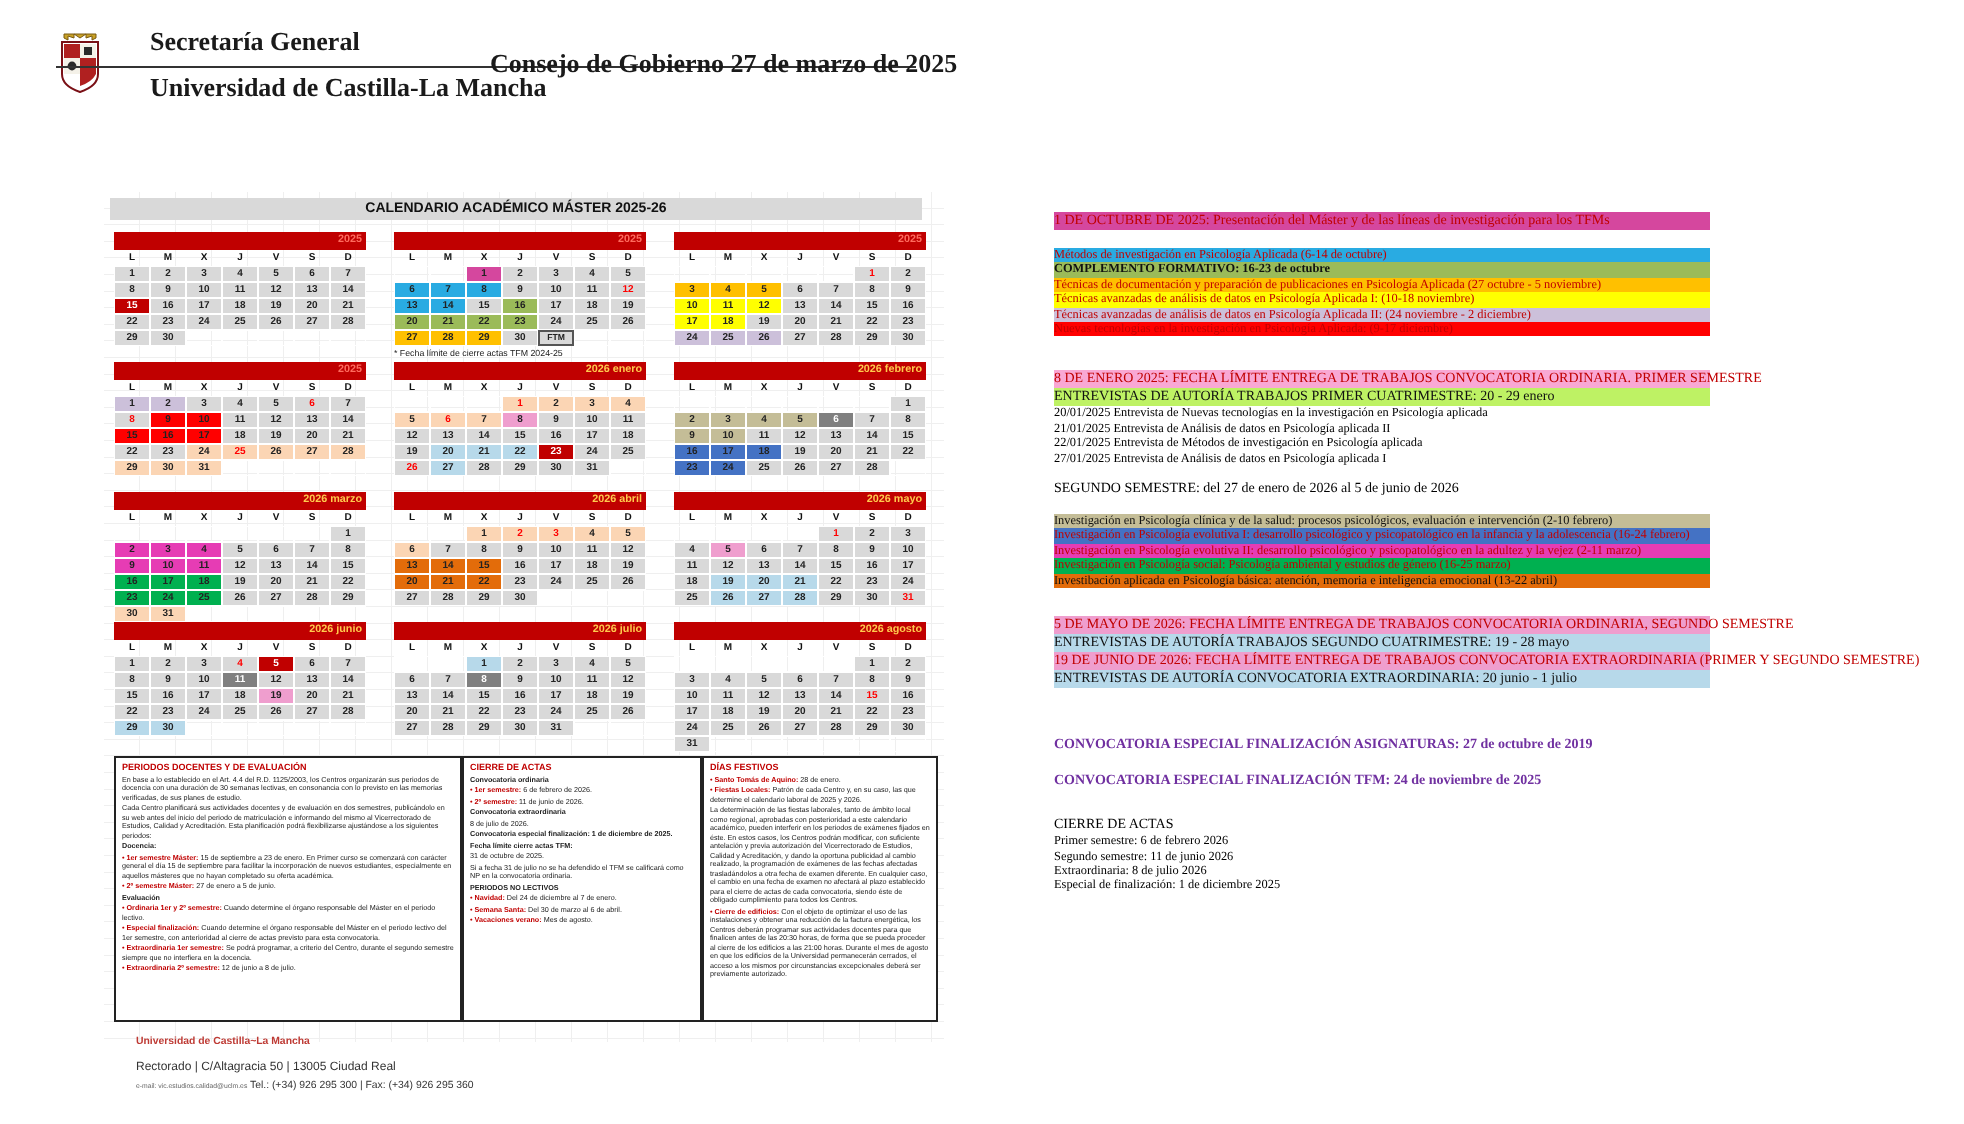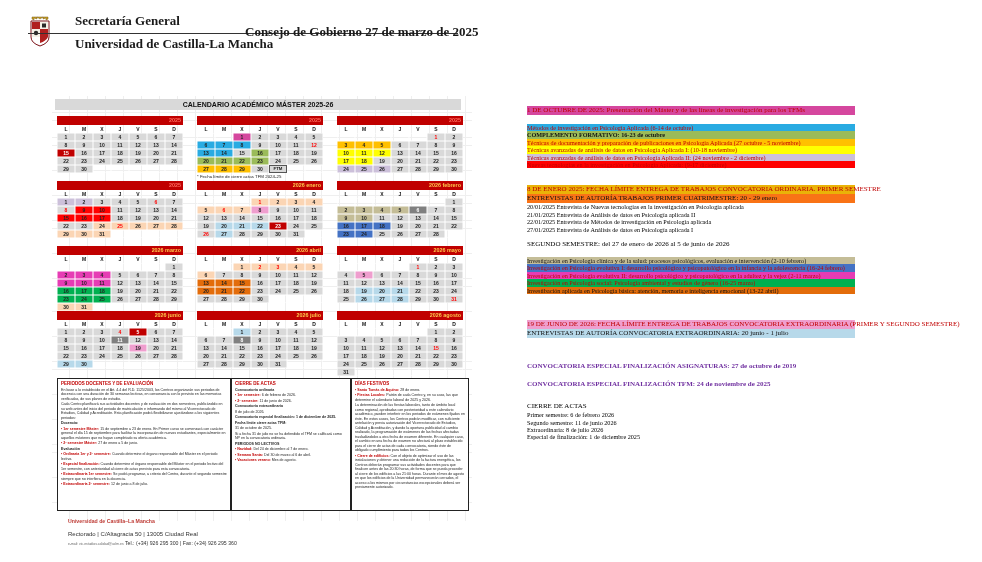--- a/index.html
+++ b/index.html
@@ -823,33 +823,35 @@
   </div>
 
   <div id="right-lines">
       <div class="rline t-big" style="margin-top: 10px;"><span class="bar" style="background: rgb(213, 71, 158); color: rgb(192, 0, 0);">1 DE OCTUBRE DE 2025: Presentación del Máster y de las líneas de investigación para los TFMs</span></div>
       <div class="rline t-sm" style="margin-top: 9px;"><span class="bar" style="background: rgb(41, 171, 226); color: rgb(192, 0, 0);">Métodos de investigación en Psicología Aplicada (6-14 de octubre)</span></div>
       <div class="rline t-sm"><span class="bar" style="background: rgb(155, 187, 89); color: rgb(17, 17, 17); font-weight: bold;">COMPLEMENTO FORMATIVO: 16-23 de octubre</span></div>
       <div class="rline t-sm"><span class="bar" style="background: rgb(255, 192, 0); color: rgb(192, 0, 0);">Técnicas de documentación y preparación de publicaciones en Psicología Aplicada (27 octubre - 5 noviembre)</span></div>
       <div class="rline t-sm"><span class="bar" style="background: rgb(255, 255, 0); color: rgb(192, 0, 0);">Técnicas avanzadas de análisis de datos en Psicología Aplicada I: (10-18 noviembre)</span></div>
       <div class="rline t-sm"><span class="bar" style="background: rgb(204, 192, 218); color: rgb(192, 0, 0);">Técnicas avanzadas de análisis de datos en Psicología Aplicada II: (24 noviembre - 2 diciembre)</span></div>
       <div class="rline t-sm"><span class="bar" style="background: rgb(255, 0, 0); color: rgb(192, 0, 0);">Nuevas tecnologías en la investigación en Psicología Aplicada: (9-17 diciembre)</span></div>
-      <div class="rline t-big" style="margin-top: 17px;"><span class="bar" style="background: #eab308; color: rgb(192, 0, 0);">8 DE ENERO 2025: FECHA LÍMITE ENTREGA DE TRABAJOS CONVOCATORIA ORDINARIA. PRIMER SEMESTRE</span></div>
-      <div class="rline t-big"><span class="bar" style="background: #f97316; color: rgb(17, 17, 17);">ENTREVISTAS DE AUTORÍA TRABAJOS PRIMER CUATRIMESTRE: 20 - 29 enero</span></div>
+      <div class="rline t-big" style="margin-top: 17px;"><span class="bar" style="background: #f9a8d4; color: rgb(192, 0, 0);">8 DE ENERO 2025: FECHA LÍMITE ENTREGA DE TRABAJOS CONVOCATORIA ORDINARIA. PRIMER SEMESTRE</span></div>
+      <div class="rline t-big"><span class="bar" style="background: #bef264; color: rgb(17, 17, 17);">ENTREVISTAS DE AUTORÍA TRABAJOS PRIMER CUATRIMESTRE: 20 - 29 enero</span></div>
       <div class="rline t-sm"><span>20/01/2025 Entrevista de Nuevas tecnologías en la investigación en Psicología aplicada</span></div>
       <div class="rline t-sm"><span>21/01/2025 Entrevista de Análisis de datos en Psicología aplicada II</span></div>
       <div class="rline t-sm"><span>22/01/2025 Entrevista de Métodos de investigación en Psicología aplicada</span></div>
       <div class="rline t-sm"><span>27/01/2025 Entrevista de Análisis de datos en Psicología aplicada I</span></div>
       <div class="rline t-big" style="margin-top: 7px;"><span>SEGUNDO SEMESTRE: del 27 de enero de 2026 al 5 de junio de 2026</span></div>
       <div class="rline t-sm" style="margin-top: 8px;"><span class="bar" style="background: rgb(196, 189, 151); color: rgb(17, 17, 17);">Investigación en Psicología clínica y de la salud: procesos psicológicos, evaluación e intervención (2-10 febrero)</span></div>
       <div class="rline t-sm"><span class="bar" style="background: rgb(68, 114, 196); color: rgb(192, 0, 0);">Investigación en Psicología evolutiva I: desarrollo psicológico y psicopatológico en la infancia y la adolescencia (16-24 febrero)</span></div>
       <div class="rline t-sm"><span class="bar" style="background: rgb(230, 60, 180); color: rgb(192, 0, 0);">Investigación en Psicología evolutiva II: desarrollo psicológico y psicopatológico en la adultez y la vejez (2-11 marzo)</span></div>
       <div class="rline t-sm"><span class="bar" style="background: rgb(0, 176, 80); color: rgb(192, 0, 0);">Investigación en Psicología social: Psicología ambiental y estudios de género (16-25 marzo)</span></div>
       <div class="rline t-sm"><span class="bar" style="background: rgb(227, 108, 10); color: rgb(17, 17, 17);">Investibación aplicada en Psicología básica: atención, memoria e inteligencia emocional (13-22 abril)</span></div>
-      <div class="rline t-big" style="margin-top: 26px;"><span class="bar" style="background: rgb(239, 158, 206); color: rgb(192, 0, 0);">19 DE JUNIO DE 2026: FECHA LÍMITE ENTREGA DE TRABAJOS CONVOCATORIA EXTRAORDINARIA (PRIMER Y SEGUNDO SEMESTRE)</span></div>
+      <div class="rline t-big" style="margin-top: 14px;"><span class="bar" style="background: rgb(239, 158, 206); color: rgb(192, 0, 0);">5 DE MAYO DE 2026: FECHA LÍMITE ENTREGA DE TRABAJOS CONVOCATORIA ORDINARIA, SEGUNDO SEMESTRE</span></div>
+      <div class="rline t-big"><span class="bar" style="background: rgb(183, 217, 234); color: rgb(17, 17, 17);">ENTREVISTAS DE AUTORÍA TRABAJOS SEGUNDO CUATRIMESTRE: 19 - 28 mayo</span></div>
+      <div class="rline t-big" style="margin-top: 0;"><span class="bar" style="background: rgb(239, 158, 206); color: rgb(192, 0, 0);">19 DE JUNIO DE 2026: FECHA LÍMITE ENTREGA DE TRABAJOS CONVOCATORIA EXTRAORDINARIA (PRIMER Y SEGUNDO SEMESTRE)</span></div>
       <div class="rline t-big"><span class="bar" style="background: rgb(183, 217, 234); color: rgb(17, 17, 17);">ENTREVISTAS DE AUTORÍA CONVOCATORIA EXTRAORDINARIA: 20 junio - 1 julio</span></div>
       <div class="rline t-big" style="margin-top: 24px;"><span style="color: rgb(112, 48, 160); font-weight: bold;">CONVOCATORIA ESPECIAL FINALIZACIÓN ASIGNATURAS: 27 de octubre de 2019</span></div>
       <div class="rline t-big" style="margin-top: 9px;"><span style="color: rgb(112, 48, 160); font-weight: bold;">CONVOCATORIA ESPECIAL FINALIZACIÓN TFM: 24 de noviembre de 2025</span></div>
       <div class="rline t-big" style="margin-top: 13px;"><span>CIERRE DE ACTAS</span></div>
       <div class="rline t-sm"><span>Primer semestre: 6 de febrero 2026</span></div>
       <div class="rline t-sm"><span>Segundo semestre: 11 de junio 2026</span></div>
       <div class="rline t-sm"><span>Extraordinaria: 8 de julio 2026</span></div>
       <div class="rline t-sm"><span>Especial de finalización: 1 de diciembre 2025</span></div>
     </div>
 

